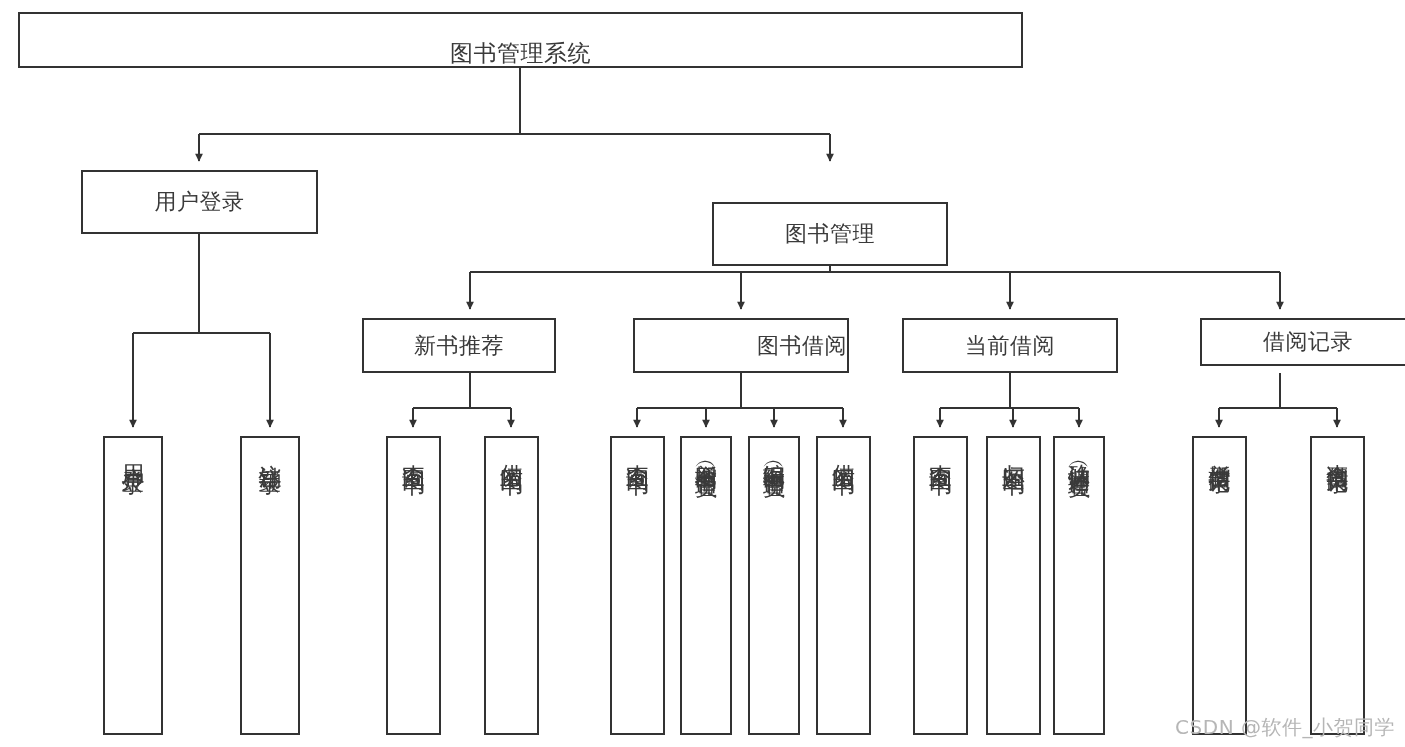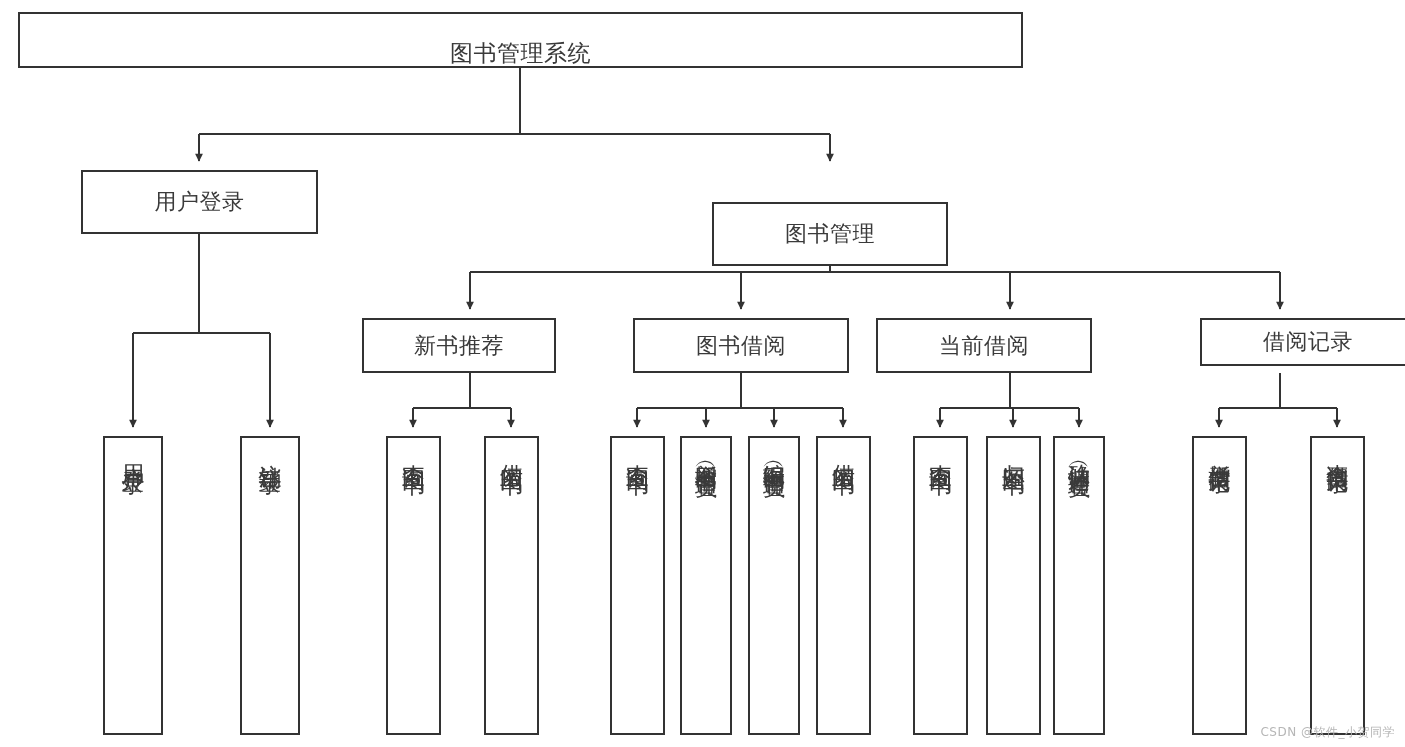--- a/index.html
+++ b/index.html
@@ -66,21 +66,21 @@
     margin: 0 auto;
   }
   .node-box.vertical.tall .node-label {
     font-size: 22px;
     letter-spacing: 2px;
   }
   #watermark {
     position: absolute;
     right: 10px;
     bottom: 6px;
-    font-size: 12px;
+    font-size: 20px;
     color: #b6b6b6;
     font-family: "DejaVu Sans", "Liberation Sans", sans-serif;
     letter-spacing: 0.5px;
     pointer-events: none;
     user-select: none;
     white-space: nowrap;
   }
 </style>
 </head>
 <body>
@@ -137,24 +137,24 @@
   <div class="node-box horizontal" style="left: 81px; top: 170px; width: 237px; height: 64px;">
     <span class="node-label">用户登录</span>
   </div>
   <div class="node-box horizontal" style="left: 712px; top: 170px; width: 236px; height: 64px; margin-top: 32px;">
     <span class="node-label">图书管理</span>
   </div>
 
   <div class="node-box horizontal" style="left: 362px; top: 318px; width: 194px; height: 55px;">
     <span class="node-label">新书推荐</span>
   </div>
-  <div class="node-box horizontal" style="left: 633px; top: 318px; width: 216px; height: 55px;">
+  <div class="node-box horizontal" style="left: 633px; top: 318px; width: 216px; height: 55px; justify-content: flex-end;">
     <span class="node-label">图书借阅</span>
   </div>
-  <div class="node-box horizontal" style="left: 876px; top: 318px; width: 216px; height: 55px;">
+  <div class="node-box horizontal" style="left: 902px; top: 318px; width: 216px; height: 55px;">
     <span class="node-label">当前借阅</span>
   </div>
   <div class="node-box horizontal" style="left: 1200px; top: 318px; width: 216px; height: 48px;">
     <span class="node-label">借阅记录</span>
   </div>
 
   <div class="node-box vertical" style="left: 103px; top: 436px; width: 60px; height: 299px;">
     <span class="node-label">用户登录</span>
   </div>
   <div class="node-box vertical" style="left: 240px; top: 436px; width: 60px; height: 299px;">

